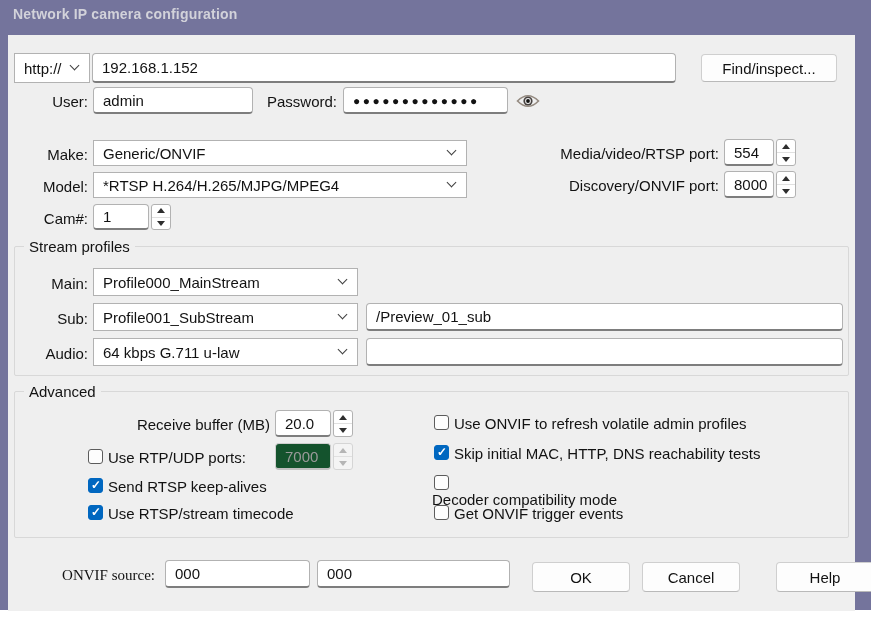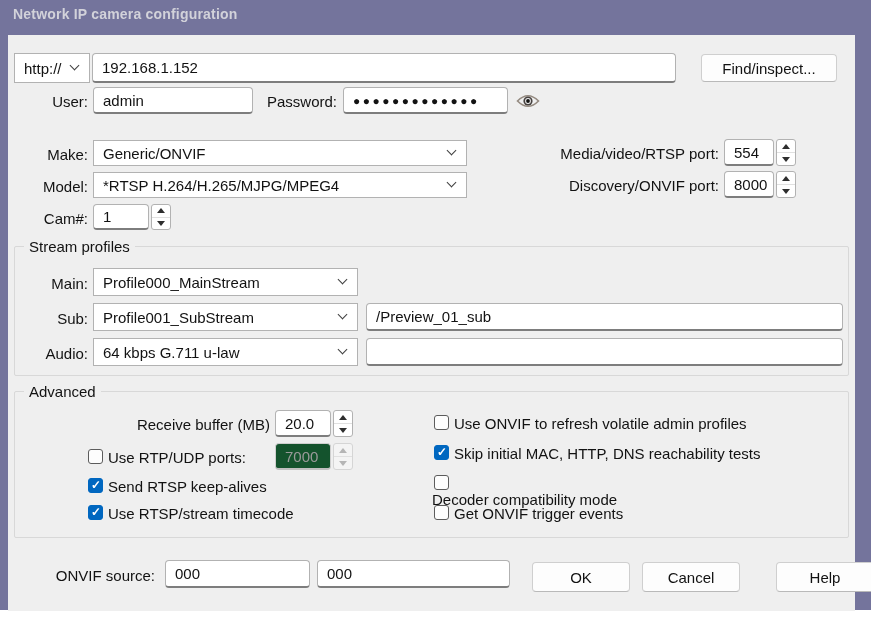--- a/index.html
+++ b/index.html
@@ -216,21 +216,21 @@
 
   <div class="cb checked" style="left:434px; top:445px;"></div>
   <div class="lbl" style="left:454px; top:445px;">Skip initial MAC, HTTP, DNS reachability tests</div>
 
   <div class="cb" style="left:434px; top:475px;"></div>
   <div class="lbl" style="left:432px; top:475px;margin-top:16px;">Decoder compatibility mode</div>
 
   <div class="cb" style="left:434px; top:505px;"></div>
   <div class="lbl" style="left:454px; top:505px;">Get ONVIF trigger events</div>
 
-  <div class="lbl r" style="left:50px; top:567px; width:105px;">ONVIF source:</div>
+  <div class="lbl r" style="left:50px; top:567px; width:105px;font-family:Liberation Serif, serif;">ONVIF source:</div>
   <div class="field" style="left:165px; top:560px; width:145px; height:28px;">
     <span>000</span>
   </div>
   <div class="field" style="left:317px; top:560px; width:193px; height:28px;">
     <span>000</span>
   </div>
   <div class="btn" style="left:532px; top:562px; width:98px; height:30px;">
     <span>OK</span>
   </div>
   <div class="btn" style="left:642px; top:562px; width:98px; height:30px;align-items:center;">

